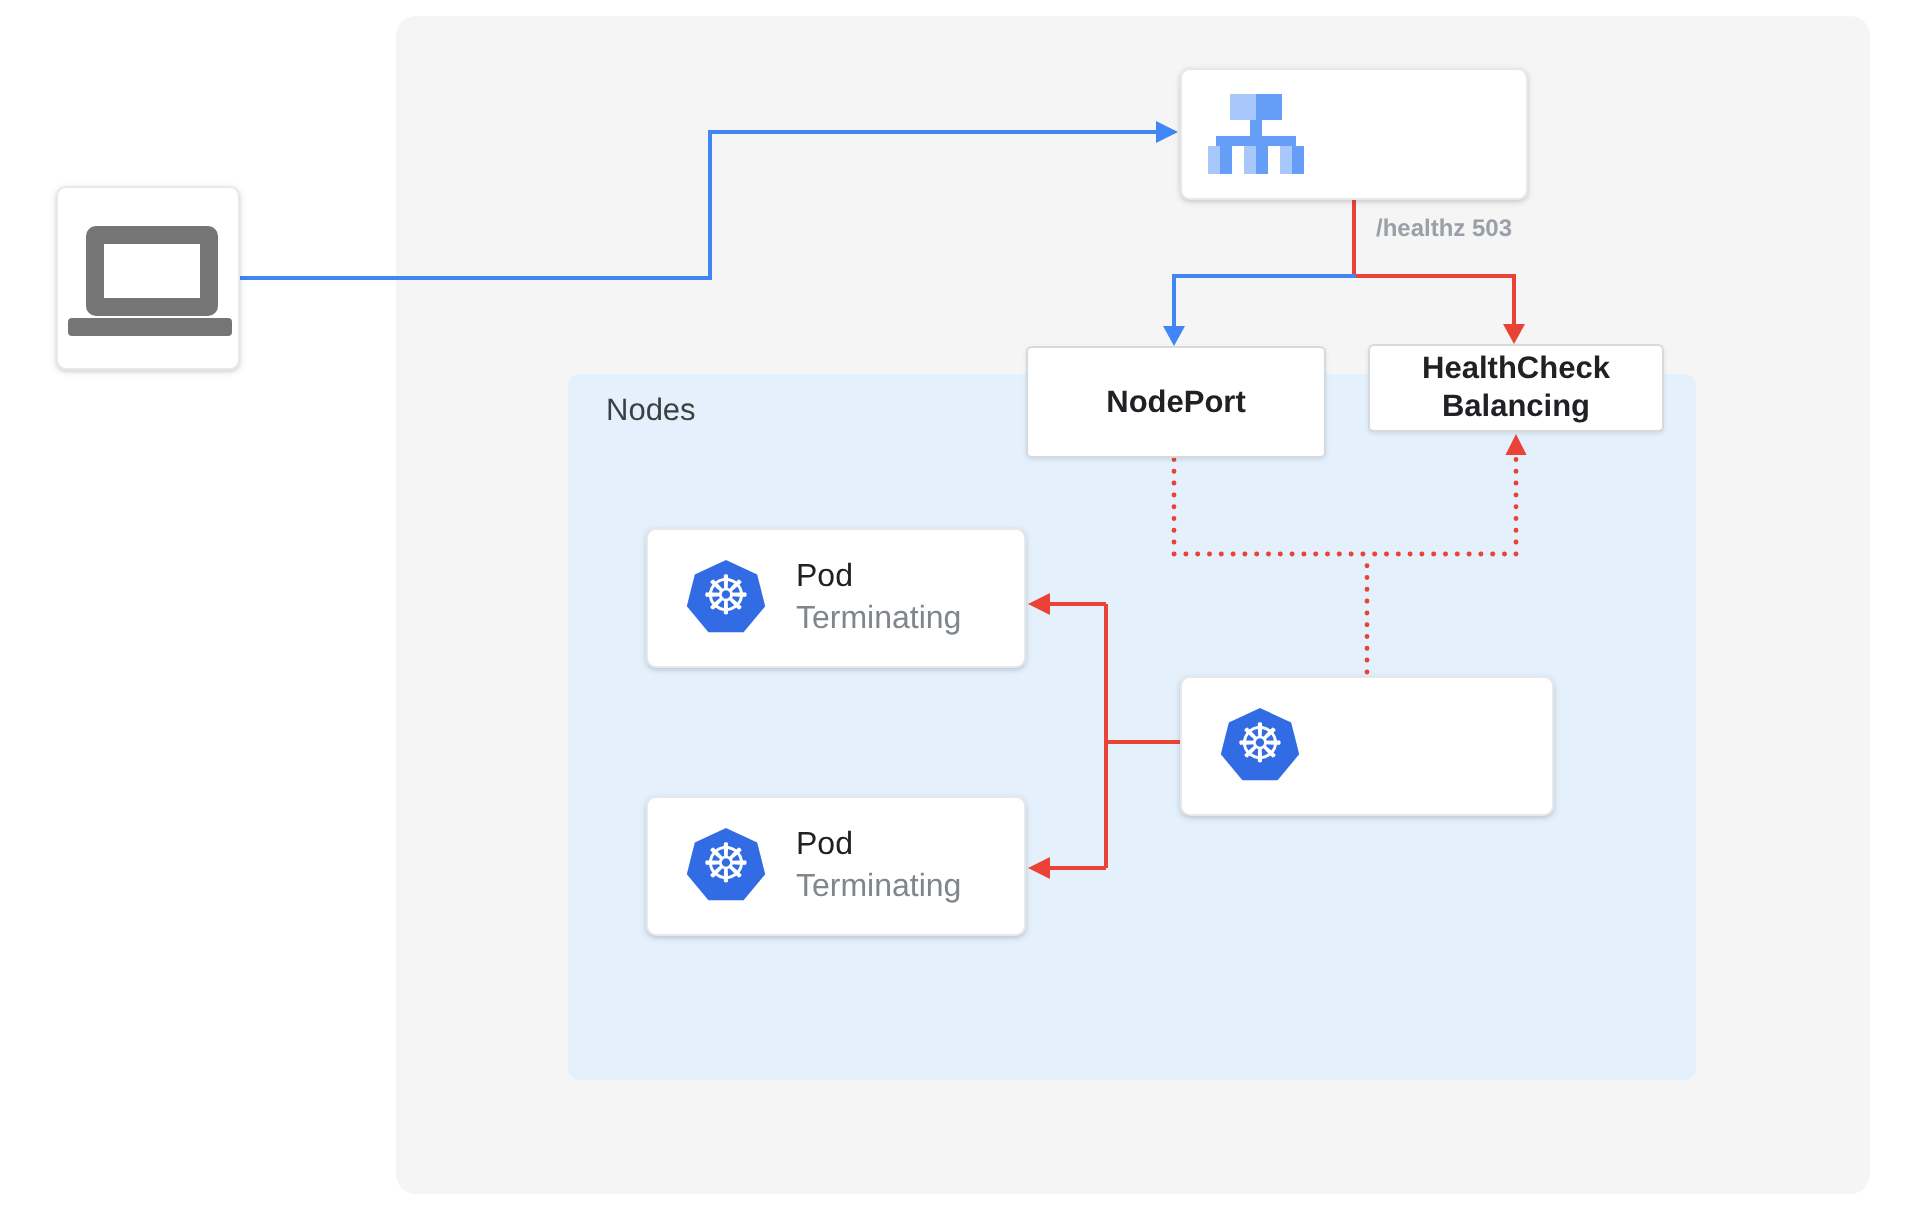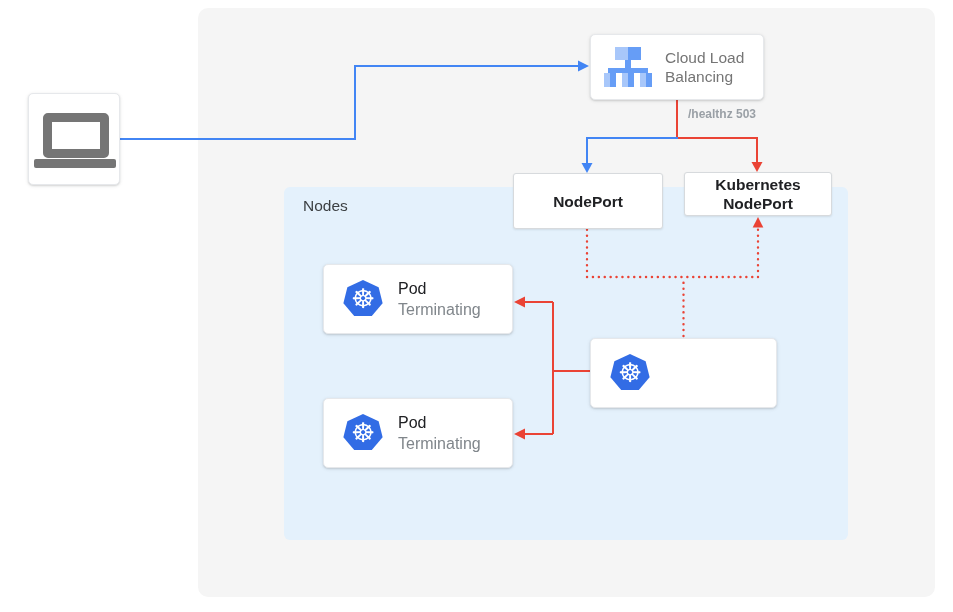--- a/index.html
+++ b/index.html
@@ -123,29 +123,28 @@
       <div class="c-tr"></div>
       <div class="c-stem"></div>
       <div class="c-bar"></div>
       <div class="c-fl f1l"></div>
       <div class="c-fm f1m"></div>
       <div class="c-fl f2l"></div>
       <div class="c-fm f2m"></div>
       <div class="c-fl f3l"></div>
       <div class="c-fm f3m"></div>
     </div>
-    <div class="clb-title">Cloud Load Balancing</div>
   </div>
 
   <div class="box port-box nodeport-box">
     <div class="port-label" style="width:auto;">NodePort</div>
   </div>
 
   <div class="box port-box healthcheck-box">
-    <div class="port-label">Kubernetes NodePort</div>
+    <div class="port-label">HealthCheck Balancing</div>
   </div>
 
   <div class="box svc-box pod1-box">
     <div class="k8s-icon">
       <span>☸</span>
     </div>
     <div>
       <div class="svc-title">Pod</div>
       <div class="svc-sub">Terminating</div>
     </div>

